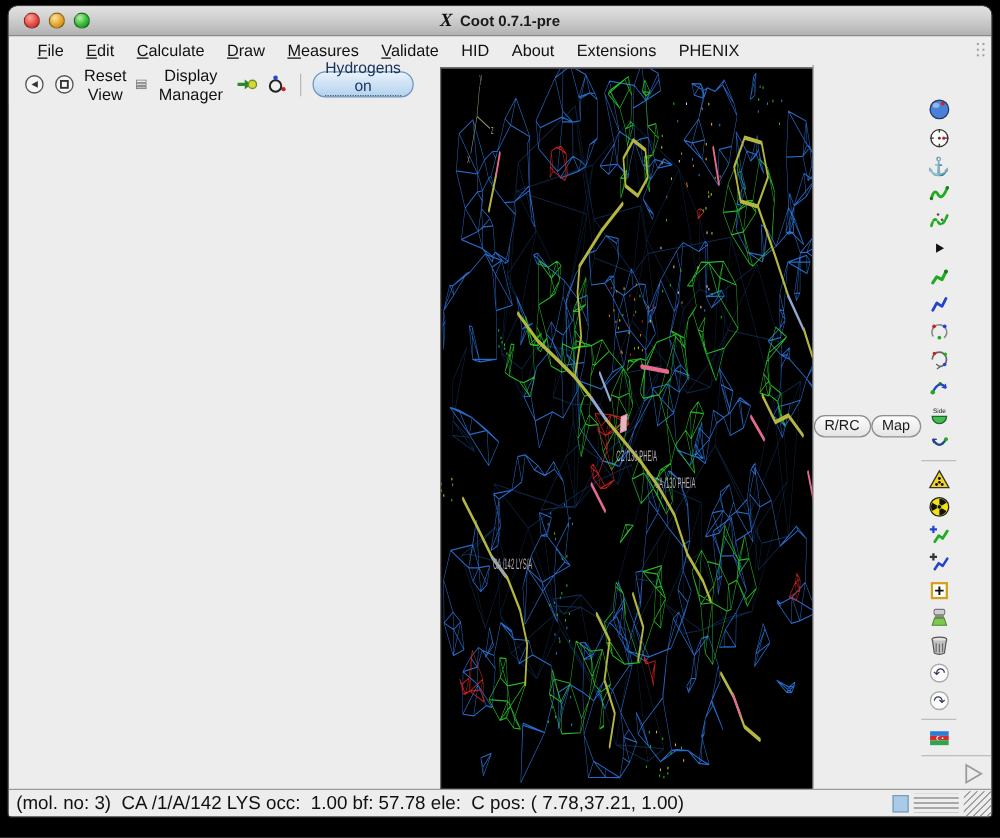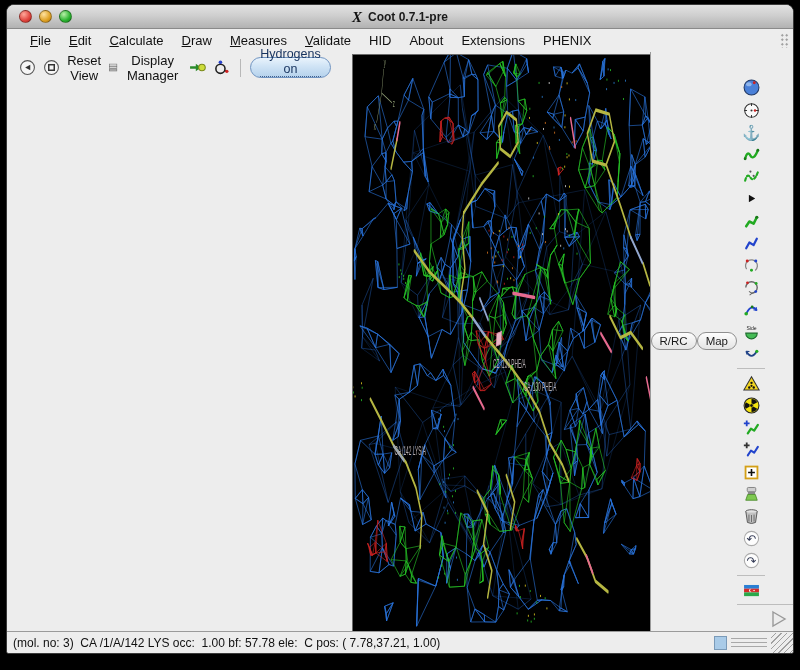--- a/index.html
+++ b/index.html
@@ -68,21 +68,21 @@
     margin:1.6px 0; cursor:default; }
   .ricon svg { width:17px; height:17px; display:block; }
   .tsep-h { width:28px; height:1px; background:#bdbdbd; margin:3px 0; }
   .panel-bottom { margin-top:auto; display:flex; flex-direction:column; align-items:center; width:100%; }
   .panel-bottom .tsep-h { margin-bottom:4px; }
   .expand-tri svg { width:22px; height:20px; display:block; }
 
   
   .statusbar { height:22px; flex:0 0 22px; background:#ededed; border-top:1px solid #9a9a9a;
     display:flex; align-items:center; padding-left:6px; }
-  .status-text { font-size:12px; color:#111; white-space:pre; }
+  .status-text { font-size:15px; color:#111; white-space:pre; }
   .sb-right { margin-left:auto; display:flex; align-items:center; gap:4px; height:100%; }
   .sb-swatch { width:13px; height:14px; background:#a9cbe8; border:1px solid #7a9ab8; }
   .sb-lines { width:36px; height:15px;
     background:repeating-linear-gradient(180deg,#ededed 0 3px,#a8a8a8 3px 4px); }
   .sb-grip { width:22px; height:20px;
     background:repeating-linear-gradient(135deg,transparent 0 3px,#a0a0a0 3px 4px); }
 </style>
 </head>
 <body>
 

